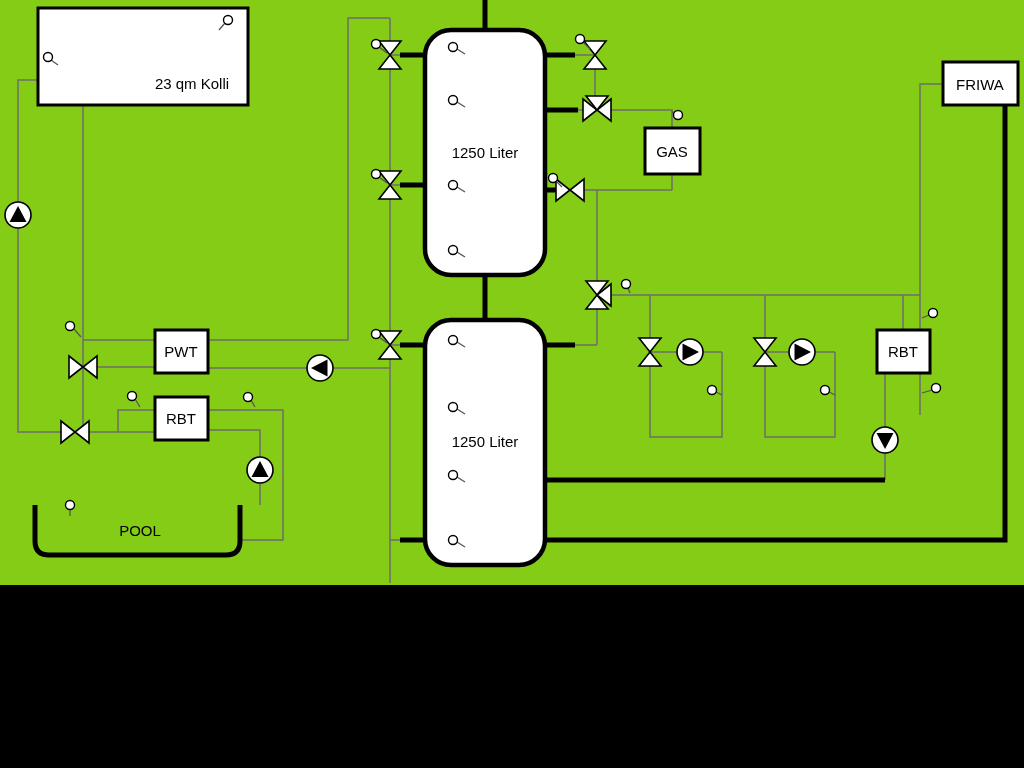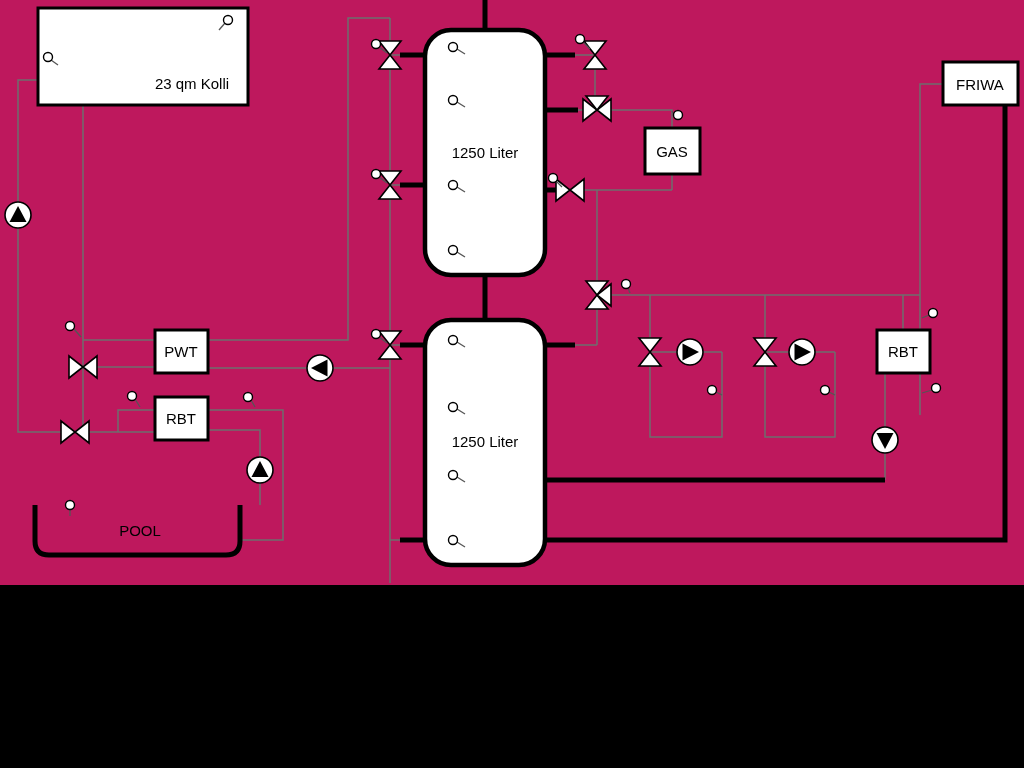--- a/index.html
+++ b/index.html
@@ -1,16 +1,16 @@
 <!DOCTYPE html>
 <html><head>
 <meta charset="utf-8">
 <style>
   html,body{margin:0;padding:0;background:#000;}
-  .stage{position:relative;width:1024px;height:768px;background:#be185d;overflow:hidden;
+  .stage{position:relative;width:1024px;height:768px;background:#84cc16;overflow:hidden;
          font-family:"Liberation Sans",sans-serif;}
   .diagram{position:absolute;top:0;left:0;}
   .letterbox{position:absolute;left:0;bottom:0;width:1024px;height:183px;background:#000000;}
   svg text{font-family:"Liberation Sans",sans-serif;font-size:15px;fill:#000;}
   .pipe-thin{stroke:#6e6e6e;stroke-width:1.5;fill:none;}
   .pipe-thick{stroke:#000000;stroke-width:5;fill:none;}
   .box{fill:#ffffff;stroke:#000000;stroke-width:3;}
   .tank{fill:#ffffff;stroke:#000000;stroke-width:4.5;}
   .pool{fill:none;stroke:#000000;stroke-width:5;}
   .pump-body{fill:#ffffff;stroke:#000000;stroke-width:1.6;}

